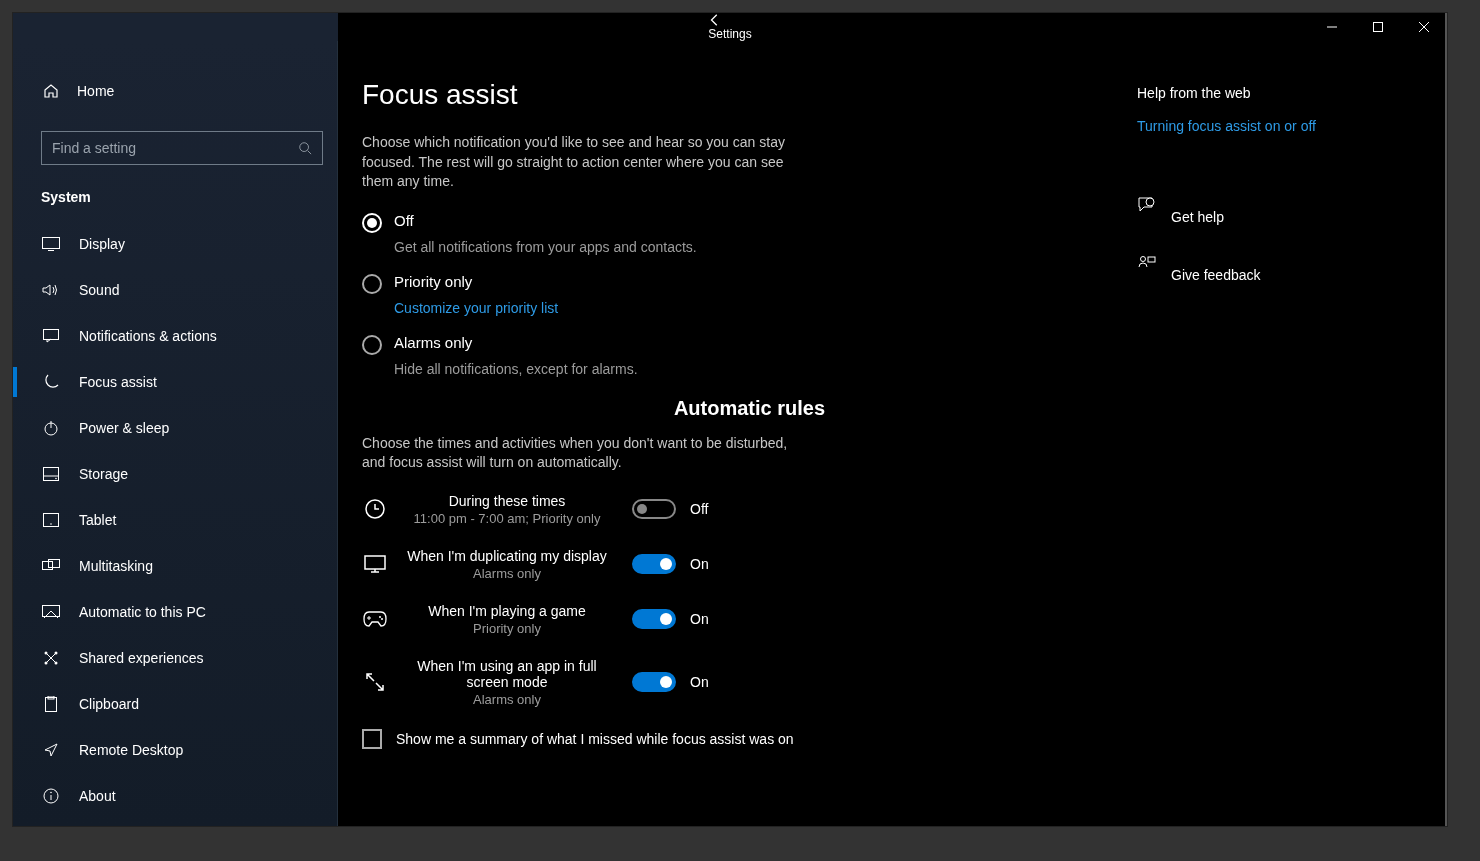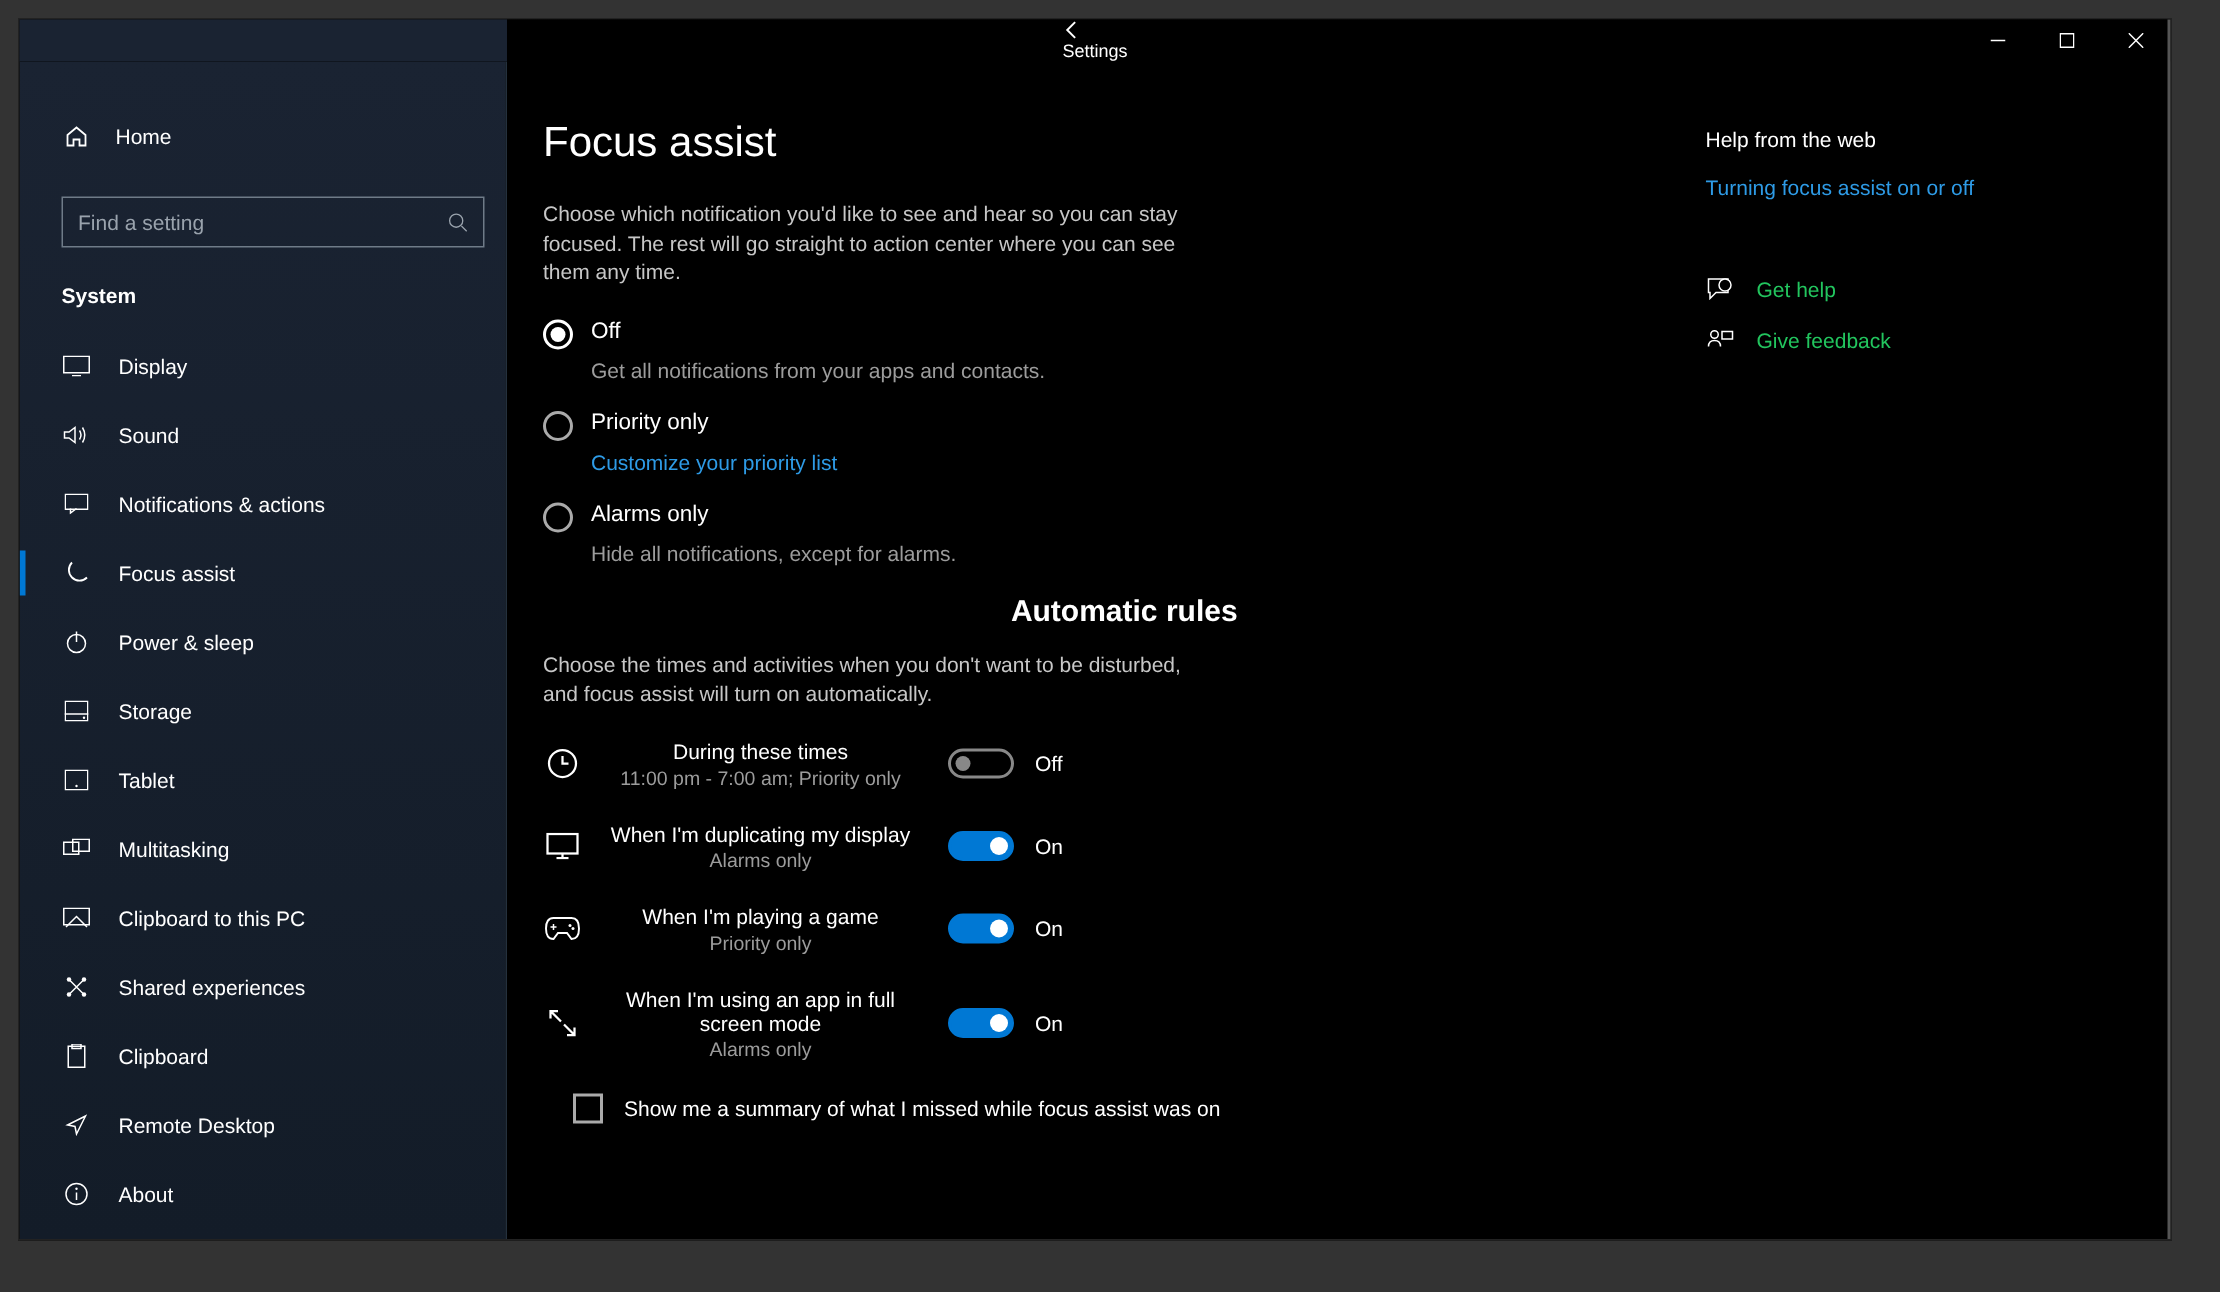--- a/index.html
+++ b/index.html
@@ -36,27 +36,27 @@
   .rule-icon { width: 26px; height:26px; margin-right: 14px; display:flex; align-items:center; justify-content:center; color:#fff; flex-shrink:0; }
   .rule-text { flex: 0 0 210px; }
   .rule-title { font-size: 14px; color:#fff; }
   .rule-sub { font-size: 13px; color:#9c9c9c; margin-top: 2px; }
   .toggle { width: 44px; height: 20px; border-radius: 10px; position: relative; margin-left: 20px; margin-right: 14px; flex-shrink:0; }
   .toggle.off { border: 2px solid #888; }
   .toggle.off::after { content:""; width:10px; height:10px; background:#888; border-radius:50%; position:absolute; left:3px; top:3px; }
   .toggle.on { background:#0078d4; border:2px solid #0078d4; }
   .toggle.on::after { content:""; width:12px; height:12px; background:#fff; border-radius:50%; position:absolute; right:2px; top:2px; }
   .toggle-label { font-size:14px; color:#fff; }
-  .checkbox-row { display:flex; align-items:center; margin-top: 4px; margin-left: 20px; }
+  .checkbox-row { display:flex; align-items:center; margin-top: 4px; }
   .checkbox { width:20px; height:20px; border:2px solid #aaa; margin-right: 14px; flex-shrink:0; }
   .sidepanel { width: 250px; padding-top: 6px; }
   .sidepanel h3 { font-size: 14px; font-weight: 400; color:#fff; margin-bottom: 16px; }
   .side-link { display:flex; align-items:center; margin-bottom:18px; font-size:14px; }
   .side-link .icon { width:20px; margin-right:14px; display:flex; align-items:center; justify-content:center; color:#fff; }
-  .side-link .link-text { color:#22c55e; }
+  .side-link .link-text { color:#ffffff;margin-top:24px; }
   .scroll-track { position:absolute; right:0; top:0; bottom:0; width:2px; background:#555; }
   svg { display:block; }
 </style>
 </head>
 <body>
 
 <div class="window">
 
   <div class="titlebar">
     <div class="back">
@@ -178,21 +178,21 @@
           </span>
         <span>Multitasking</span>
       </div>
       <div class="nav-item">
         <span class="icon">
             <svg width="18" height="14" viewBox="0 0 18 14">
               <rect x="0.5" y="0.5" width="17" height="11" stroke="#fff" fill="none"></rect>
               <path d="M2 13 L9 6 L16 13" stroke="#fff" fill="none"></path>
             </svg>
           </span>
-        <span>Clipboard to this PC</span>
+        <span>Automatic to this PC</span>
       </div>
       <div class="nav-item">
         <span class="icon">
             <svg width="16" height="16" viewBox="0 0 16 16">
               <circle cx="3" cy="3" r="1.5" fill="#fff"></circle>
               <circle cx="13" cy="3" r="1.5" fill="#fff"></circle>
               <circle cx="3" cy="13" r="1.5" fill="#fff"></circle>
               <circle cx="13" cy="13" r="1.5" fill="#fff"></circle>
               <path d="M3 3 L13 13 M13 3 L3 13" stroke="#fff"></path>
             </svg>

